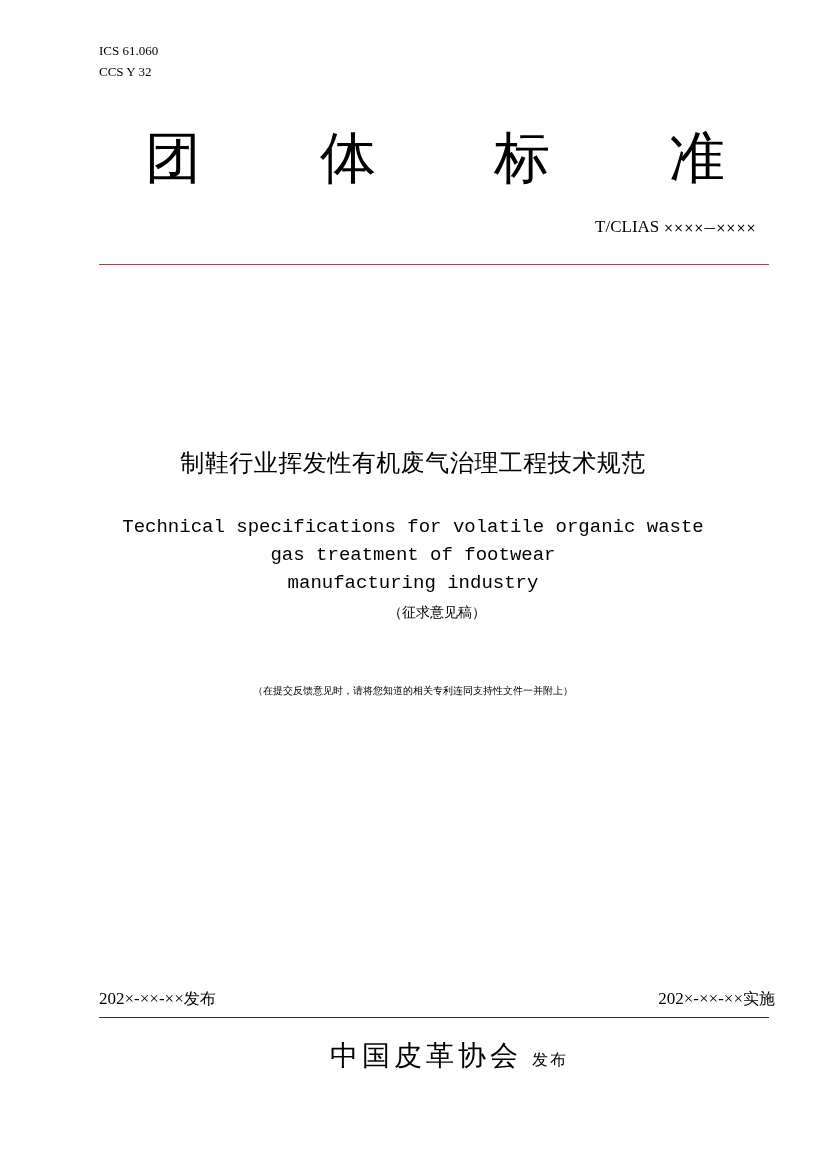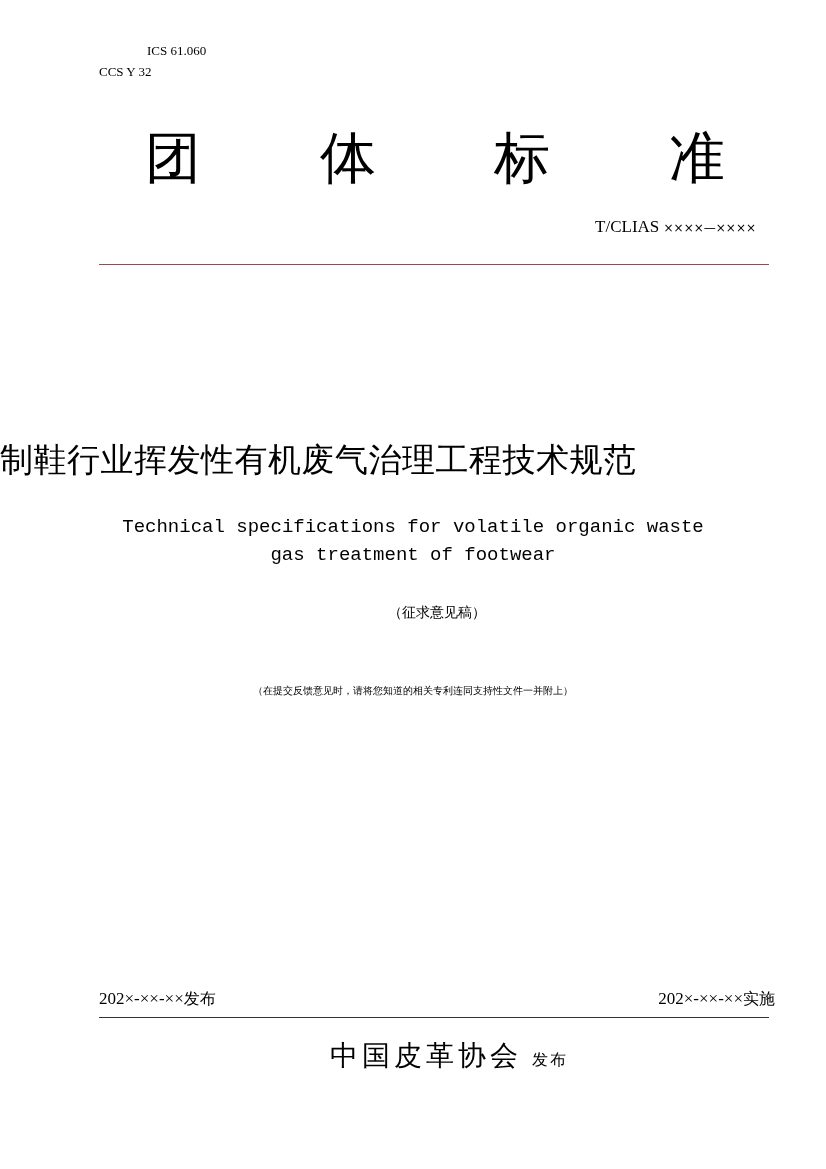--- a/index.html
+++ b/index.html
@@ -16,21 +16,21 @@
       font-family: "Liberation Serif", serif;
     }
     .abs { position: absolute; }
 
     .ics, .ccs {
       left: 99px;
       font-family: "Liberation Serif", serif;
       font-size: 13px;
       line-height: 16px;
     }
-    .ics { top: 43px; margin-left: 48px; }
+    .ics { top: 43px; }
     .ccs { top: 64px; }
 
     .big-title {
       top: 122px;
       left: 99px;
       width: 670px;
       height: 72px;
     }
     .big-title span {
       position: absolute;
@@ -62,22 +62,23 @@
       left: 99px;
       width: 670px;
       height: 0;
       border-top: 1.5px solid #9c4a4e;
     }
 
     .cn-title {
       top: 443px;
       left: 0;
       width: 826px;
-      font-family: Liberation Mono, monospace;
-      font-size: 33px;
+      text-align: center;
+      font-family: Liberation Serif, serif;
+      font-size: 24px;
       line-height: 40px;
       letter-spacing: 0.5px;
     }
 
     .en-title {
       top: 513px;
       left: 100px;
       width: 626px;
       text-align: center;
       font-family: Liberation Mono, monospace;
@@ -166,20 +167,21 @@
 </div>
 
 <div class="abs std-number"><span>T/CLIAS </span><span class="xs">××××—××××</span></div>
 
 <div class="abs red-rule"></div>
 
 <div class="abs cn-title">制鞋行业挥发性有机废气治理工程技术规范</div>
 
 <div class="abs en-title">
   <div>Technical specifications for volatile organic waste gas treatment of footwear</div>
+  <div>manufacturing industry</div>
 </div>
 
 <div class="abs draft-label">（征求意见稿）</div>
 
 <div class="abs note">（在提交反馈意见时，请将您知道的相关专利连同支持性文件一并附上）</div>
 
 <div class="abs pub-date"><span class="num">202×-××-××</span><span class="cn">发布</span></div>
 
 <div class="abs impl-date"><span class="num">202×-××-××</span><span class="cn">实施</span></div>
 

